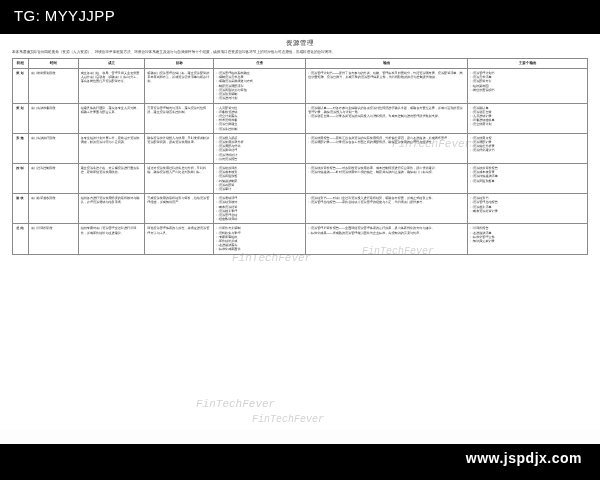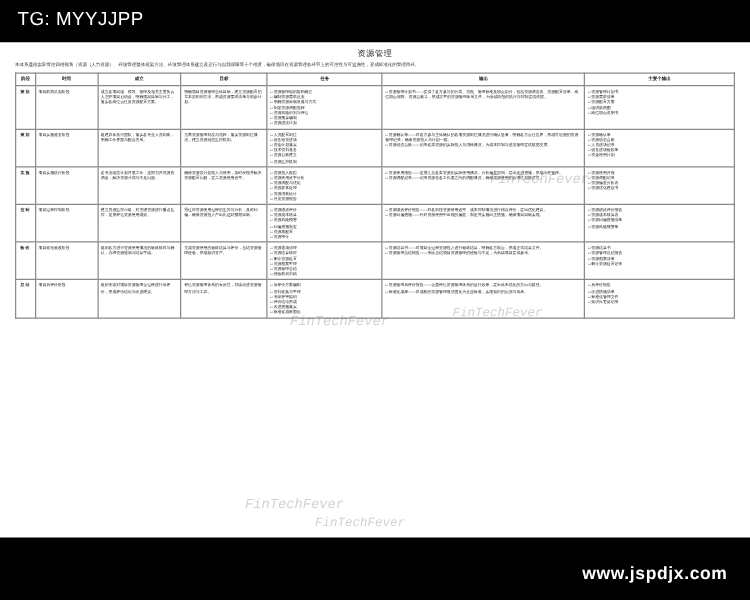--- a/index.html
+++ b/index.html
@@ -19,21 +19,21 @@
     position:absolute;left:0;top:0;width:600px;height:34px;
     background:#000;
   }
   .tg-tag{
     position:absolute;left:14px;top:7px;
     color:#fff;font-size:15px;font-weight:normal;
     letter-spacing:.4px;
   }
   
   .bottombar{
-    position:absolute;left:0;bottom:0;width:600px;height:50px;
+    position:absolute;left:0;bottom:0;width:600px;height:36px;
     background:#000;
     text-decoration:underline;
   }
   .site-url{
     position:absolute;right:18px;bottom:14px;
     color:#fff;font-size:14px;font-weight:bold;letter-spacing:.5px;
   }
   
   .doc{
     position:absolute;left:0;top:34px;width:600px;height:396px;

